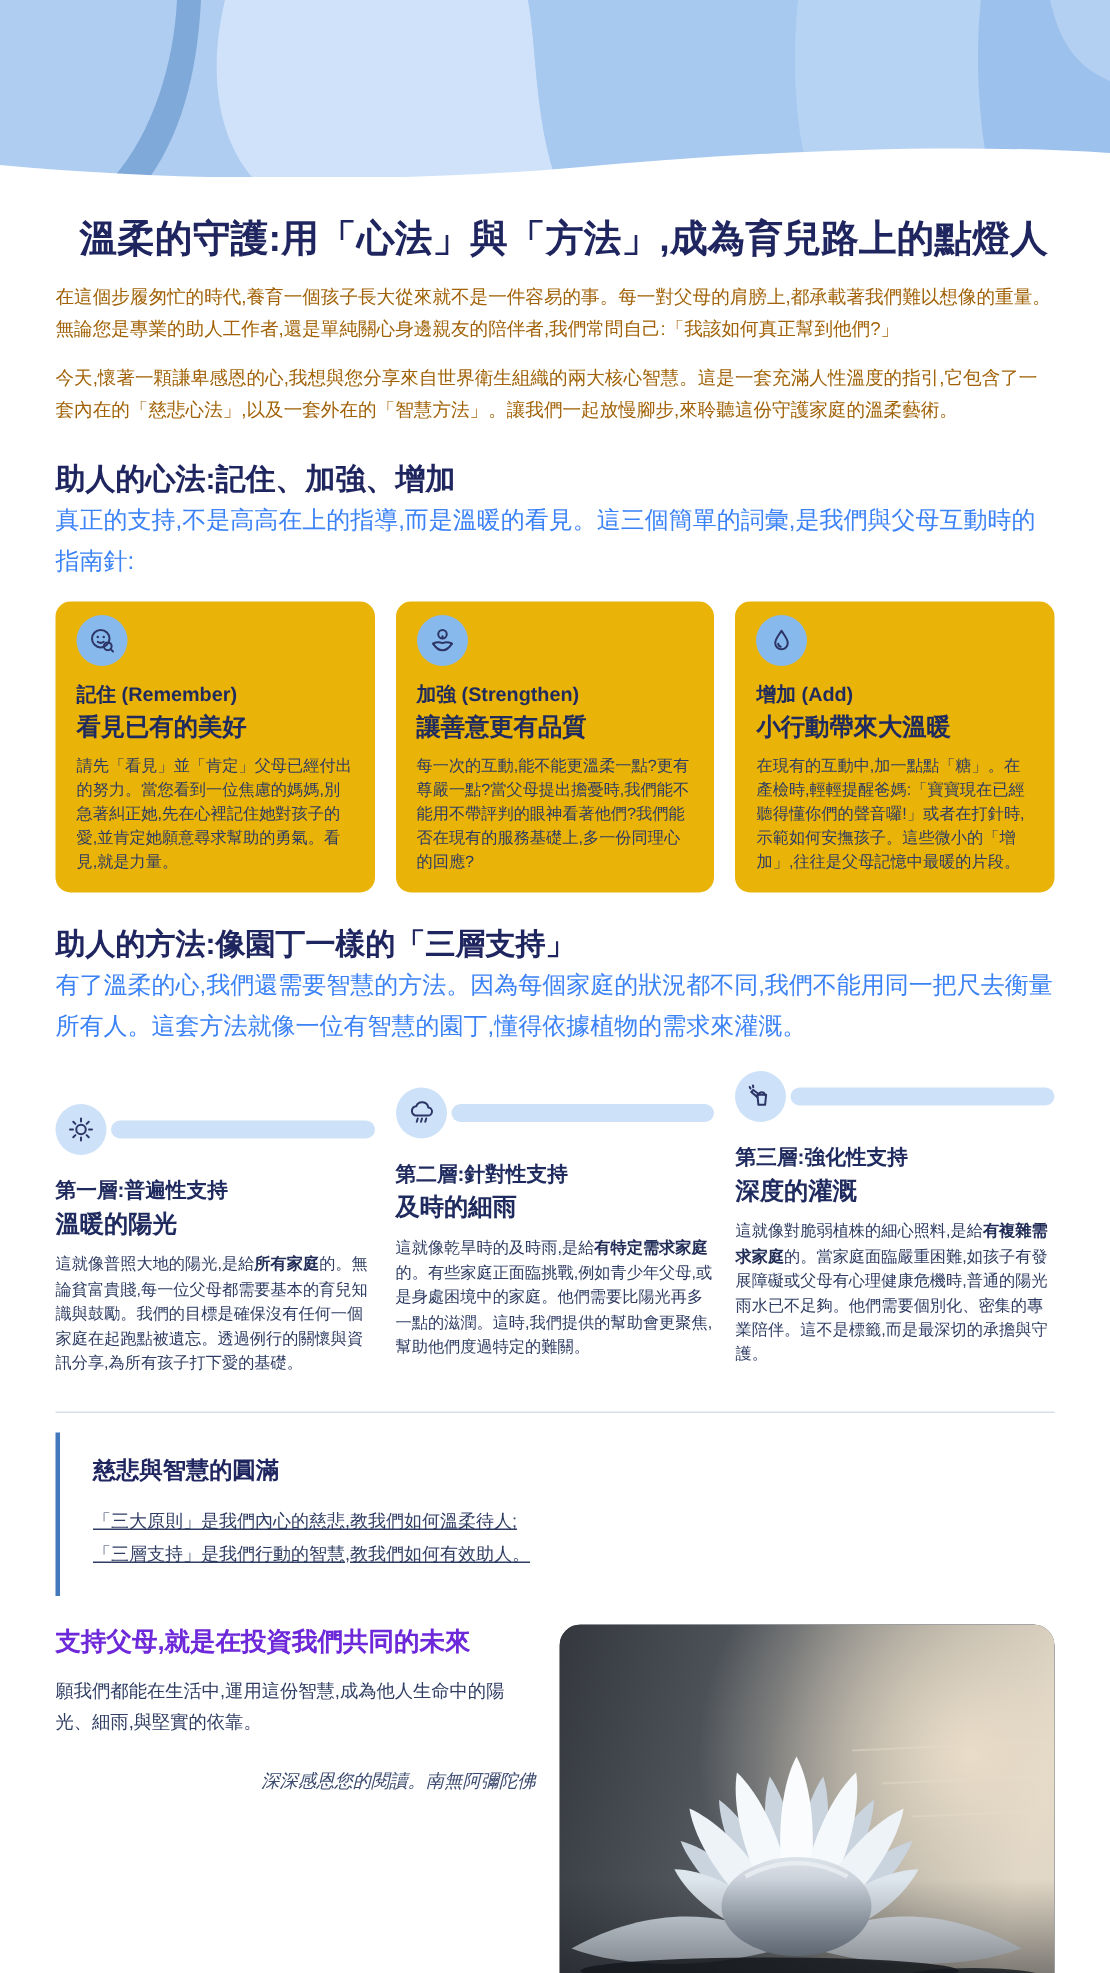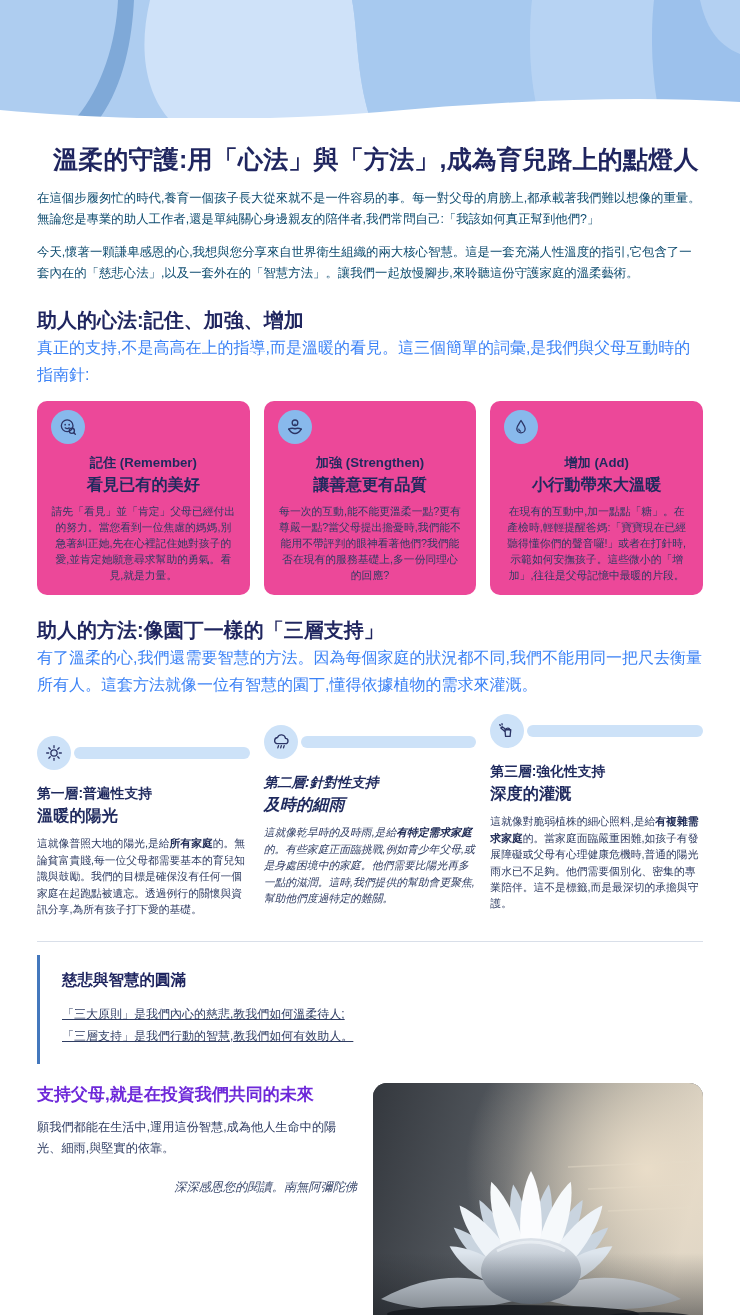--- a/index.html
+++ b/index.html
@@ -10,42 +10,42 @@
     color:#2f3d63;
   }
   
   .hero { width:740px; height:118px; overflow:hidden; line-height:0; }
   
   .content { padding:0 37px 30px 37px; }
   h1.page-title {
     margin:25px 0 0 16px; font-size:25px; line-height:1.3; font-weight:700;
     color:#1f255f; letter-spacing:.2px;
   }
-  p.para { margin:12px 0 0 0; font-size:12.4px; line-height:1.72; color:#0c4a6e; }
+  p.para { margin:12px 0 0 0; font-size:12.4px; line-height:1.72; color:#a16207; }
   h2.section-heading {
     margin:22px 0 0 0; font-size:20px; line-height:1.3; font-weight:700; color:#1f255f;
   }
   p.section-intro { margin:1px 0 0 0; font-size:16px; line-height:1.7; color:#3b82f6; }
 
   
   .cards { display:grid; grid-template-columns:repeat(3,1fr); gap:14px; margin-top:13px; }
-  .card { background:#ec4899; border-radius:10px; padding:9px 14px 11px 14px;text-align:center; }
+  .card { background:#eab308; border-radius:10px; padding:9px 14px 11px 14px; }
   .icon-circle {
     width:34px; height:34px; border-radius:50%;
     display:flex; align-items:center; justify-content:center;
   }
   .card .icon-circle { background:#88b9ec; }
   .card h3 { margin:10px 0 0 0; font-size:13.2px; font-weight:700; color:#1f2a5e; }
   .card h4 { margin:2px 0 0 0; font-size:16.2px; font-weight:700; color:#1f2a5e; }
   .card p  { margin:8px 0 0 0; font-size:10.8px; line-height:1.48; color:#2e3c63; }
 
   
   .tiers { display:grid; grid-template-columns:repeat(3,1fr); gap:14px; margin-top:16px; }
   .tier.t1 { padding-top:22px; }
-  .tier.t2 { padding-top:11px;font-style:italic; }
+  .tier.t2 { padding-top:11px; }
   .tier.t3 { padding-top:0; }
   .tier-head { display:flex; align-items:center; }
   .tier .icon-circle { background:#cde2f8; flex:0 0 34px; }
   .tier .bar { flex:1; height:12px; border-radius:6px; background:#cde2f8; margin-left:3px; }
   .tier h3 { margin:15px 0 0 0; font-size:13.8px; font-weight:700; color:#1f2a5e; }
   .tier h4 { margin:2px 0 0 0; font-size:16.2px; font-weight:700; color:#1f2a5e; }
   .tier p  { margin:8px 0 0 0; font-size:10.8px; line-height:1.52; color:#2e3c63; }
   .tier p .b { font-weight:700; color:#222e58; }
 
   

